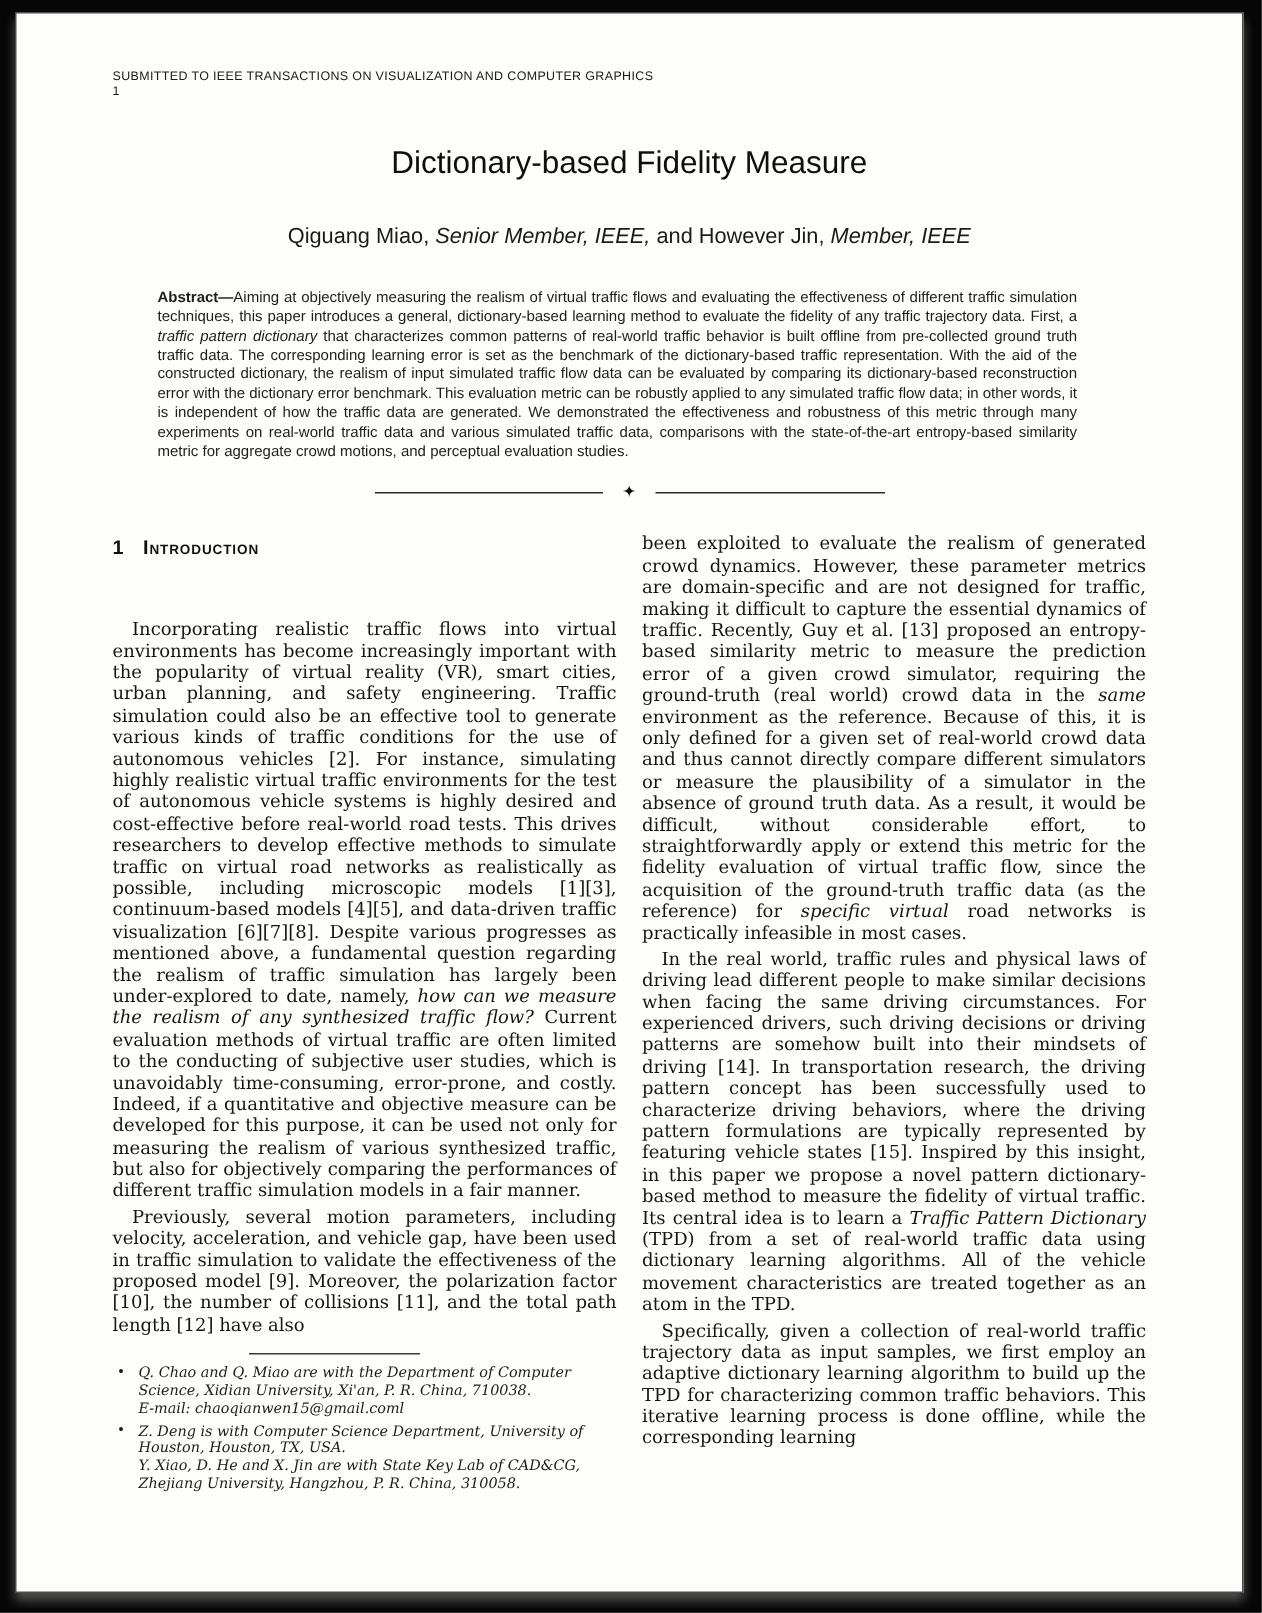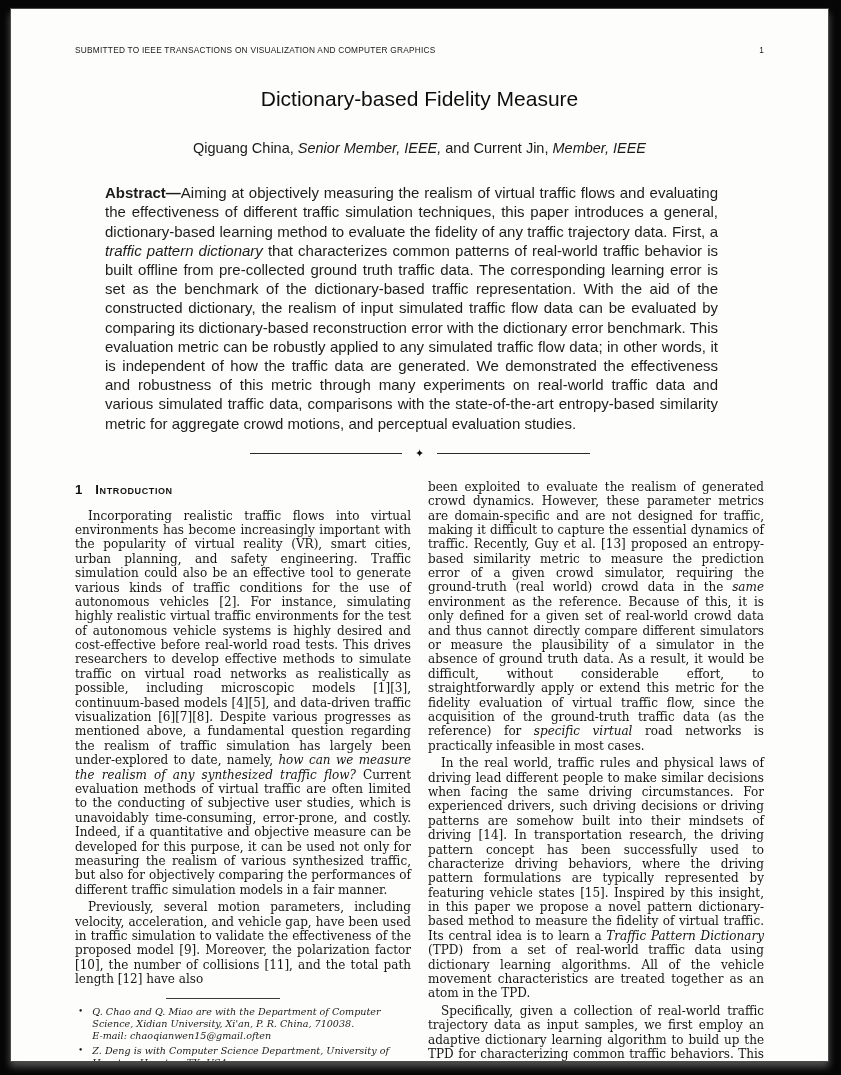--- a/index.html
+++ b/index.html
@@ -16,39 +16,39 @@
     background: #fdfdfb;
     border: 1px solid #4a4a4a;
     box-shadow: 0 5px 7px rgba(190,190,190,0.4);
     padding: 36px 64px 0 64px;
     overflow: hidden;
     color: #161616;
   }
   .running-header {
     display: flex; justify-content: space-between; align-items: baseline;
     font-family: "Liberation Sans", sans-serif;
-    font-size: 8.3px; letter-spacing: 0.25px; color: #191919;
+    font-size: 8.3px; letter-spacing: 0.25px; color: #191919; flex-direction: column;
   }
   .paper-title {
     margin-top: 25px;
     text-align: center;
     font-family: "Liberation Sans", sans-serif;
     font-size: 21px; line-height: 37px; font-weight: 400;
     color: #0e0e0e;
   }
   .authors {
     margin-top: 21px;
     text-align: center;
     font-family: "Liberation Sans", sans-serif;
     font-size: 14.5px; line-height: 1.4; color: #1a1a1a;
   }
   .abstract-block {
     margin: 25px 46px 0 30px;
     font-family: "Liberation Sans", sans-serif;
-    font-size: 15px; line-height: 1.28;
+    font-size: 10px; line-height: 1.28;
     text-align: justify; color: #1d1d1d;
   }
   .index-terms {
     margin: 13px 30px 0 30px;
     font-family: "Liberation Sans", sans-serif;
     font-size: 10.4px; line-height: 1.28;
     text-align: left; color: #1d1d1d;
   }
   .bf { font-weight: bold; }
   .it { font-style: italic; }
@@ -69,21 +69,21 @@
   }
   .col { flex: 1; min-width: 0; display: flex; flex-direction: column; }
   .section-heading {
     font-family: "Liberation Sans", sans-serif;
     font-size: 13.2px; font-weight: bold; color: #101010;
     margin: 2px 0 11px 0; text-align: left;
   }
   .section-heading .sec-num { margin-right: 13px; }
   .section-heading .sec-name { font-variant: small-caps; letter-spacing: 0.6px; }
   p.body-par { margin: 0; }
-  p.body-par.indent { text-indent: 13px; }
+  p.body-par.indent { text-indent: 13px; margin-top: 28px; }
   p.body-par + p.body-par { margin-top: 3px; }
   .footnote-block { margin-top: auto; padding-bottom: 4px; }
   .fn-rule {
     width: 34%; margin: 12px 0 7px 27%;
     border-top: 1px solid #3b3b3b; height: 0;
   }
   .footnotes {
     font-family: "DejaVu Serif", serif;
     font-size: 9.6px; line-height: 1.23;
     font-style: italic; text-align: left; color: #1b1b1b;
@@ -101,21 +101,21 @@
     <div class="running-header">
       <span>SUBMITTED TO IEEE TRANSACTIONS ON VISUALIZATION AND COMPUTER GRAPHICS</span>
       <span>1</span>
     </div>
 
     <div class="paper-title">
       <div>Dictionary-based Fidelity Measure</div>
     </div>
 
     <div class="authors">
-      <div><span>Qiguang China, </span><span class="it">Senior Member, IEEE,</span><span> and Current Jin, </span><span class="it">Member, IEEE</span></div>
+      <div><span>Qiguang Miao, </span><span class="it">Senior Member, IEEE,</span><span> and However Jin, </span><span class="it">Member, IEEE</span></div>
     </div>
 
     <p class="abstract-block"><span class="bf">Abstract—</span><span>Aiming at objectively measuring the realism of virtual traffic flows and evaluating the effectiveness of different traffic simulation techniques, this paper introduces a general, dictionary-based learning method to evaluate the fidelity of any traffic trajectory data. First, a </span><span class="it">traffic pattern dictionary</span><span> that characterizes common patterns of real-world traffic behavior is built offline from pre-collected ground truth traffic data. The corresponding learning error is set as the benchmark of the dictionary-based traffic representation. With the aid of the constructed dictionary, the realism of input simulated traffic flow data can be evaluated by comparing its dictionary-based reconstruction error with the dictionary error benchmark. This evaluation metric can be robustly applied to any simulated traffic flow data; in other words, it is independent of how the traffic data are generated. We demonstrated the effectiveness and robustness of this metric through many experiments on real-world traffic data and various simulated traffic data, comparisons with the state-of-the-art entropy-based similarity metric for aggregate crowd motions, and perceptual evaluation studies.</span></p>
 
 
     <div class="divider">
       <span class="rule"></span>
       <span class="ornament">✦</span>
       <span class="rule"></span>
     </div>
@@ -129,21 +129,21 @@
         <p class="body-par indent"><span>Incorporating realistic traffic flows into virtual environments has become increasingly important with the popularity of virtual reality (VR), smart cities, urban planning, and safety engineering. Traffic simulation could also be an effective tool to generate various kinds of traffic conditions for the use of autonomous vehicles [2]. For instance, simulating highly realistic virtual traffic environments for the test of autonomous vehicle systems is highly desired and cost-effective before real-world road tests. This drives researchers to develop effective methods to simulate traffic on virtual road networks as realistically as possible, including microscopic models [1][3], continuum-based models [4][5], and data-driven traffic visualization [6][7][8]. Despite various progresses as mentioned above, a fundamental question regarding the realism of traffic simulation has largely been under-explored to date, namely, </span><span class="it">how can we measure the realism of any synthesized traffic flow?</span><span> Current evaluation methods of virtual traffic are often limited to the conducting of subjective user studies, which is unavoidably time-consuming, error-prone, and costly. Indeed, if a quantitative and objective measure can be developed for this purpose, it can be used not only for measuring the realism of various synthesized traffic, but also for objectively comparing the performances of different traffic simulation models in a fair manner.</span></p>
         <p class="body-par indent"><span>Previously, several motion parameters, including velocity, acceleration, and vehicle gap, have been used in traffic simulation to validate the effectiveness of the proposed model [9]. Moreover, the polarization factor [10], the number of collisions [11], and the total path length [12] have also</span></p>
 
         <div class="footnote-block">
           <div class="fn-rule"></div>
           <div class="footnotes">
             <div class="fn-item">
               <span class="fn-bullet">•</span>
               <div class="fn-text">
                 <div>Q. Chao and Q. Miao are with the Department of Computer Science, Xidian University, Xi'an, P. R. China, 710038.</div>
-                <div>E-mail: chaoqianwen15@gmail.often</div>
+                <div>E-mail: chaoqianwen15@gmail.coml</div>
               </div>
             </div>
             <div class="fn-item">
               <span class="fn-bullet">•</span>
               <div class="fn-text">
                 <div>Z. Deng is with Computer Science Department, University of Houston, Houston, TX, USA.</div>
                 <div>Y. Xiao, D. He and X. Jin are with State Key Lab of CAD&amp;CG, Zhejiang University, Hangzhou, P. R. China, 310058.</div>
               </div>
             </div>
           </div>

